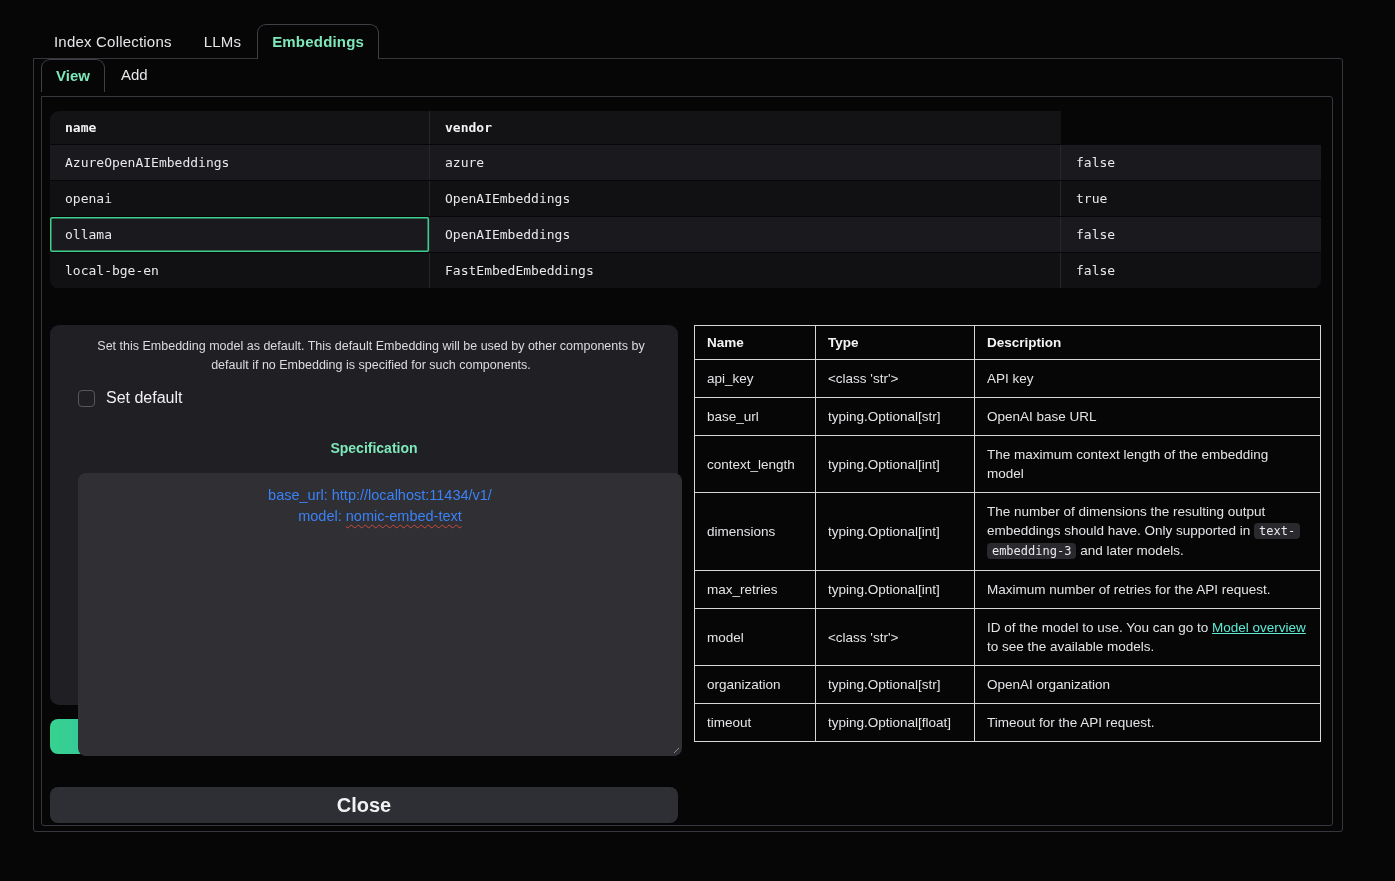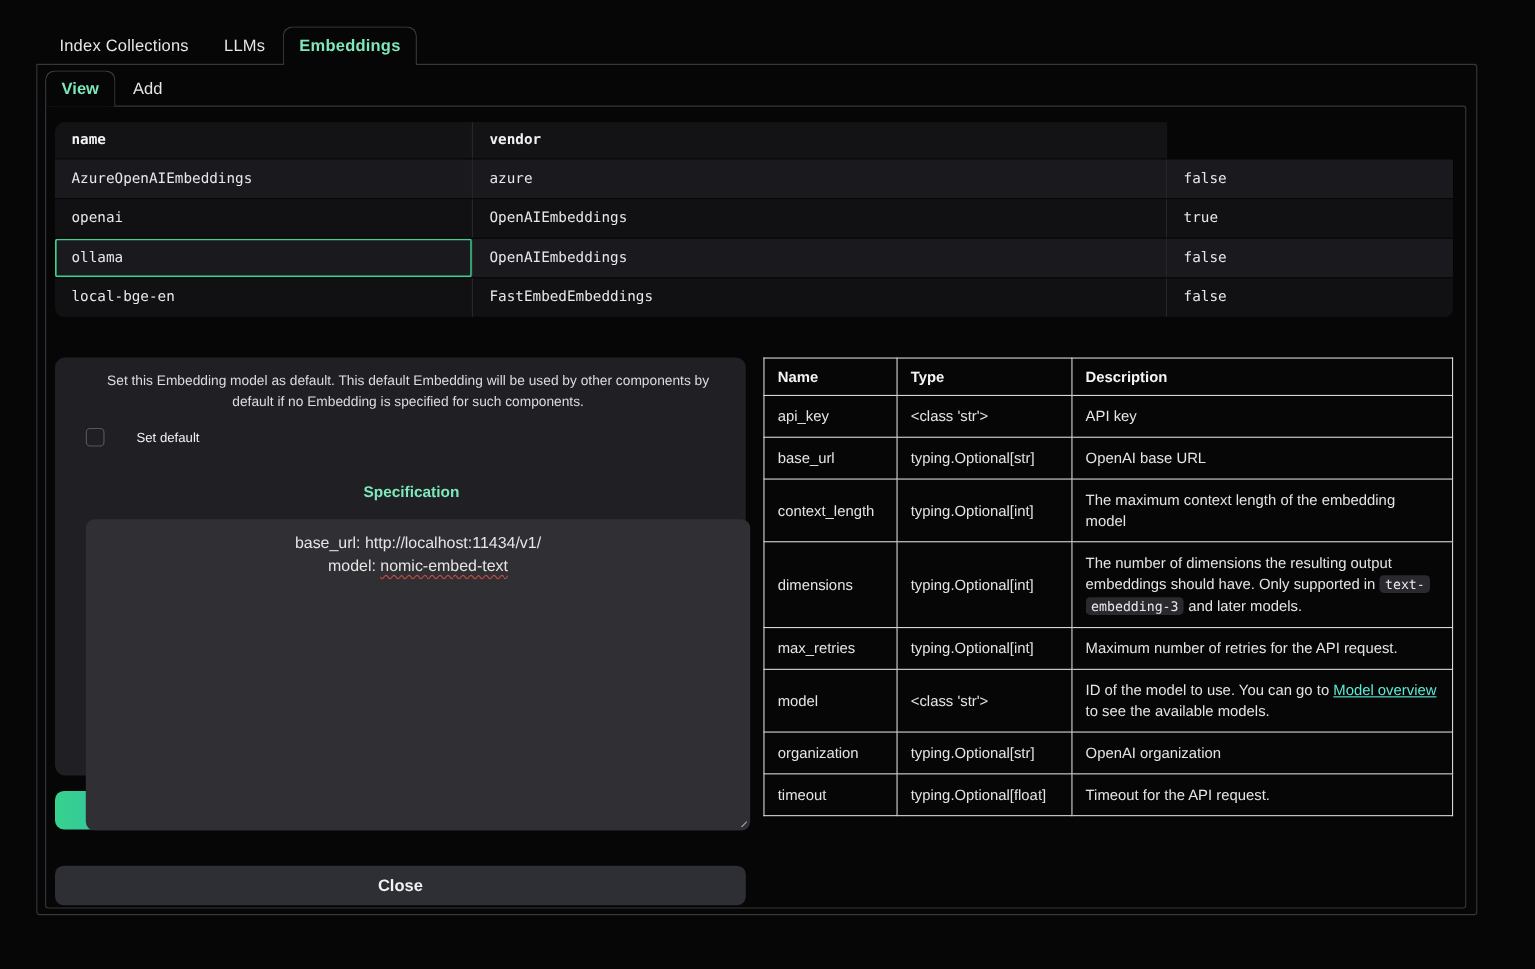--- a/index.html
+++ b/index.html
@@ -10,21 +10,21 @@
 
   
   .main-tabs { display:flex; align-items:flex-end; margin-left:33px; padding-left:5px; height:36px; position:relative; z-index:2; }
   .main-tab { padding:8px 16px; font-size:15px; color:#e6e6e9; cursor:pointer; letter-spacing:.2px; }
   .main-tab.active { color:#7ee8bb; font-weight:bold; border:1px solid #3f3f46; border-bottom:none;
     border-radius:9px 9px 0 0; background:#060607; margin-bottom:-1px; padding:8px 14px 9px; }
 
   .outer-panel { margin-left:33px; width:1310px; height:774px; border:1px solid #36363c; border-radius:0 3px 3px 3px; padding:0 11px 0 7px; position:relative; z-index:1; }
 
   
-  .sub-tabs { display:flex; align-items:flex-end; height:37px; position:relative; z-index:2; }
+  .sub-tabs { display:flex; align-items:flex-start; height:37px; position:relative; z-index:2; }
   .sub-tab { padding:7px 16px; font-size:15px; color:#e6e6e9; cursor:pointer; }
   .sub-tab.active { color:#7ee8bb; font-weight:bold; border:1px solid #3f3f46; border-bottom:none;
     border-radius:9px 9px 0 0; background:#060607; margin-bottom:-1px; padding:7px 14px 8px; }
 
   .inner-panel { width:1292px; height:730px; border:1px solid #36363c; border-radius:0 3px 3px 3px; padding:14px 8px 0 8px; }
 
   
   .emb-table { width:1271px; border-radius:9px; overflow:hidden; font-family:"DejaVu Sans Mono","Liberation Mono",monospace; font-size:13px; }
   .t-row { display:grid; grid-template-columns:380px 631px 1fr; }
   .t-cell { padding:9px 15px; height:35px; display:flex; align-items:center; border-right:1px solid #27272b; }
@@ -38,33 +38,33 @@
 
   
   .columns { display:flex; gap:16px; margin-top:36px; }
   .left-col { width:628px; }
   .right-col { width:627px; }
 
   .default-panel { background:#202024; border-radius:9px; padding:12px 14px 12px 28px; height:380px;text-align:center; }
   .help-text { font-size:12.5px; color:#dcdcdf; line-height:19px; max-width:592px; }
   .chk-row { display:flex; align-items:center; margin-top:14px; }
   .checkbox { width:17px; height:17px; border:1.5px solid #57575e; border-radius:4px; background:transparent; flex:0 0 auto; cursor:pointer; }
-  .chk-label { font-size:12px; margin-left:29px; color:#f0f0f2; }
+  .chk-label { font-size:16px; margin-left:11px; color:#f0f0f2; }
   .spec-heading { margin-top:33px; margin-left:6px; color:#7ee8bb; font-weight:bold; font-size:14px; }
   .spec-help { margin-top:19px; font-size:12.5px; color:#d6d6da; }
-  .spec-editor { position:relative; margin-top:17px; width:604px; height:283px; background:#2f2f34; border-radius:8px; padding:12px 14px; font-size:14.5px; line-height:21px; color:#e5e5e5; cursor:text; }
+  .spec-editor { position:relative; margin-top:17px; width:604px; height:283px; background:#2f2f34; border-radius:8px; padding:12px 14px; font-size:14.5px; line-height:21px; color:#3b82f6; cursor:text; }
   .seg-misspell { text-decoration:underline; text-decoration-style:wavy; text-decoration-color:#c84b42; text-decoration-thickness:1px; text-underline-offset:3px; }
   .resize-handle { position:absolute; right:3px; bottom:3px; width:10px; height:10px; cursor:nwse-resize;
     background:repeating-linear-gradient(-45deg, transparent 0 3px, #8a8a90 3px 4.2px); clip-path:polygon(100% 0, 100% 100%, 0 100%); }
 
   .btn-row { display:flex; gap:15px; margin-top:14px; }
   .btn { border:none; border-radius:8px; height:35px; font-weight:bold; font-size:15px; color:#fff; cursor:pointer; font-family:Liberation Sans, sans-serif; }
   .btn-save { flex:1; background:linear-gradient(90deg,#36d28e 0%,#3b82f6 100%); }
   .btn-delete { flex:1; background:#e36b6b; }
-  .btn-close { display:block; width:628px; height:36px; margin-top:33px; background:#2e2f34; border:none; border-radius:8px; font-weight:bold; font-size:15px; color:#f2f2f4; cursor:pointer; font-family:inherit; }
+  .btn-close { display:block; width:628px; height:36px; margin-top:33px; background:#2e2f34; border:none; border-radius:8px; font-weight:bold; font-size:20px; color:#f2f2f4; cursor:pointer; font-family:inherit; }
 
   
   .doc-title { font-size:14px; color:#e8e8ea; margin:2px 0 12px 0; }
   .doc-table { border-collapse:collapse; width:627px; background:transparent; }
   .doc-table th, .doc-table td { border:1px solid #d6d6d9; text-align:left; vertical-align:middle; font-size:13.5px; }
   .doc-table th { font-weight:bold; color:#f4f4f6; padding:8px 12px; height:34px; }
   .doc-table td { color:#e4e4e7; padding:9px 12px; line-height:19px; }
   .doc-table col.c-name { width:121px; } .doc-table col.c-type { width:159px; } .doc-table col.c-desc { width:347px; }
   .seg-code { font-family:"DejaVu Sans Mono","Liberation Mono",monospace; font-size:12px; background:#2a2a2e; border-radius:4px; padding:1px 5px; color:#eaeaec; box-decoration-break:clone; -webkit-box-decoration-break:clone; }
   .seg-link { color:#5eead4; cursor:pointer; }

